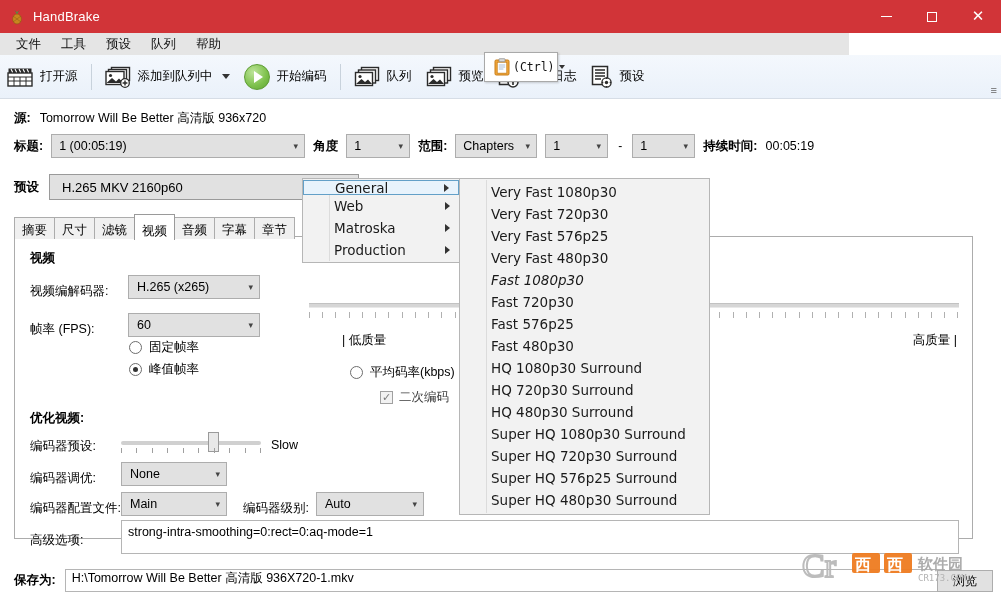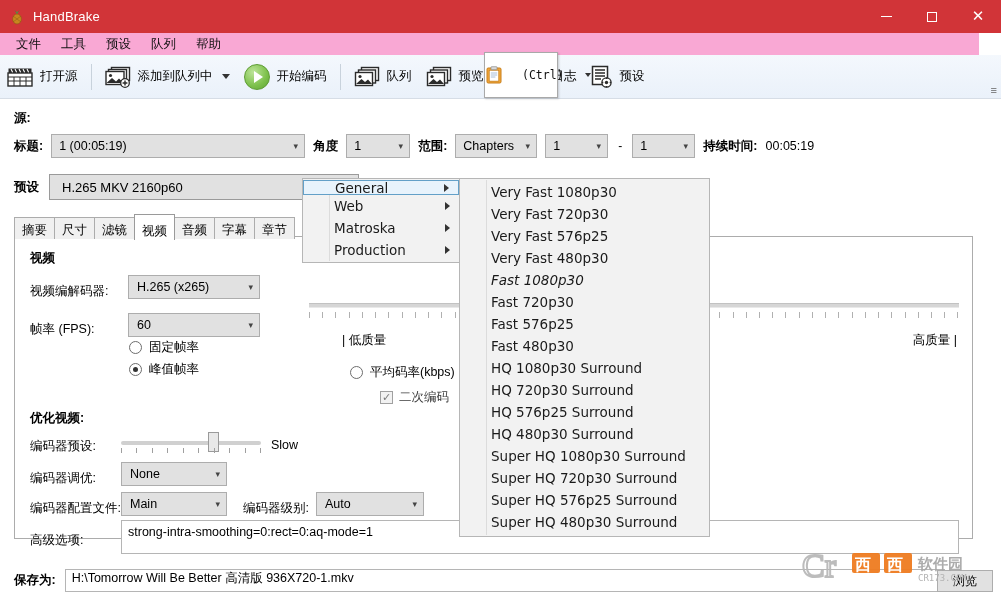--- a/index.html
+++ b/index.html
@@ -43,22 +43,22 @@
   .win-btn {
     width: 46px; height: 33px; display: flex; align-items: center; justify-content: center;
     color: #fff;
   }
   .glyph-min { width: 11px; height: 1px; background: #fff; display: block; }
   .glyph-max { width: 10px; height: 10px; border: 1px solid #fff; display: block; }
   .glyph-close { font-size: 15px; line-height: 1; font-family: "DejaVu Sans", sans-serif; }
 
   
   .menubar {
-    position: absolute; left: 0; top: 33px; width: 979px; height: 22px;
-    background: #f9a8d4; display: flex; align-items: center; padding-left: 6px;
+    position: absolute; left: 0; top: 33px; width: 849px; height: 22px;
+    background: #e5e5e5; display: flex; align-items: center; padding-left: 6px;
     border-bottom: 0px;
   }
   .menubar-item {
     padding: 2px 10px; font-size: 12.5px; color: #111; line-height: 16px;
   }
 
   
   .toolbar {
     position: absolute; left: 0; top: 55px; width: 1001px; height: 44px;
     background: linear-gradient(#f4f8fd, #eaf1fa);
@@ -263,23 +263,23 @@
   }
   .menu2-item {
     position: relative; height: 22px; display: flex; align-items: center;
     padding-left: 31px; font-size: 13.5px; color: #1a1a1a;
     font-family: "DejaVu Sans", "Liberation Sans", sans-serif;
   }
   .menu2-item.italic { font-style: italic; }
 
   
   .paste-pop {
-    position: absolute; left: 484px; top: 52px; width: 74px; height: 46px;
+    position: absolute; left: 484px; top: 52px; width: 74px; height: 30px;
     background: #ffffff; border: 1px solid #a9a9a9; z-index: 60;
-    display: flex; align-items: center; padding-left: 1px; gap: 20px;
+    display: flex; align-items: center; padding-left: 9px; gap: 3px;
     box-shadow: 1px 1px 2px rgba(0,0,0,.18);
   }
   .clip-ico { width: 16px; height: 18px; position: relative; flex: 0 0 auto; }
   .paste-txt { font-size: 11.5px; font-family: "DejaVu Sans Mono", monospace; color: #111; }
   .paste-caret {
     width: 0; height: 0; border-left: 3.5px solid transparent; border-right: 3.5px solid transparent;
     border-top: 4px solid #333; margin-left: 1px;
   }
 
   
@@ -412,20 +412,21 @@
         </svg>
       </span>
       <span class="tb-label">预设</span>
     </div>
 
     <div class="tb-overflow">≡</div>
   </div>
 
   <div class="source-row">
     <span class="lbl-bold">源:</span>
+    <span class="src-name">Tomorrow Will Be Better 高清版 936x720</span>
   </div>
 
   <div class="title-row">
     <span class="lbl-bold">标题:</span>
     <div class="combo combo-w-title">
       <span class="cb-text">1 (00:05:19)</span>
       <span class="cb-arrow">▾</span>
     </div>
     <span class="lbl-bold">角度</span>
     <div class="combo combo-w-angle">
@@ -669,23 +670,20 @@
         <span>Fast 576p25</span>
       </div>
     <div class="menu2-item">
         <span>Fast 480p30</span>
       </div>
     <div class="menu2-item">
         <span>HQ 1080p30 Surround</span>
       </div>
     <div class="menu2-item">
         <span>HQ 720p30 Surround</span>
-      </div>
-    <div class="menu2-item">
-        <span>HQ 576p25 Surround</span>
       </div>
     <div class="menu2-item">
         <span>HQ 480p30 Surround</span>
       </div>
     <div class="menu2-item">
         <span>Super HQ 1080p30 Surround</span>
       </div>
     <div class="menu2-item">
         <span>Super HQ 720p30 Surround</span>
       </div>

